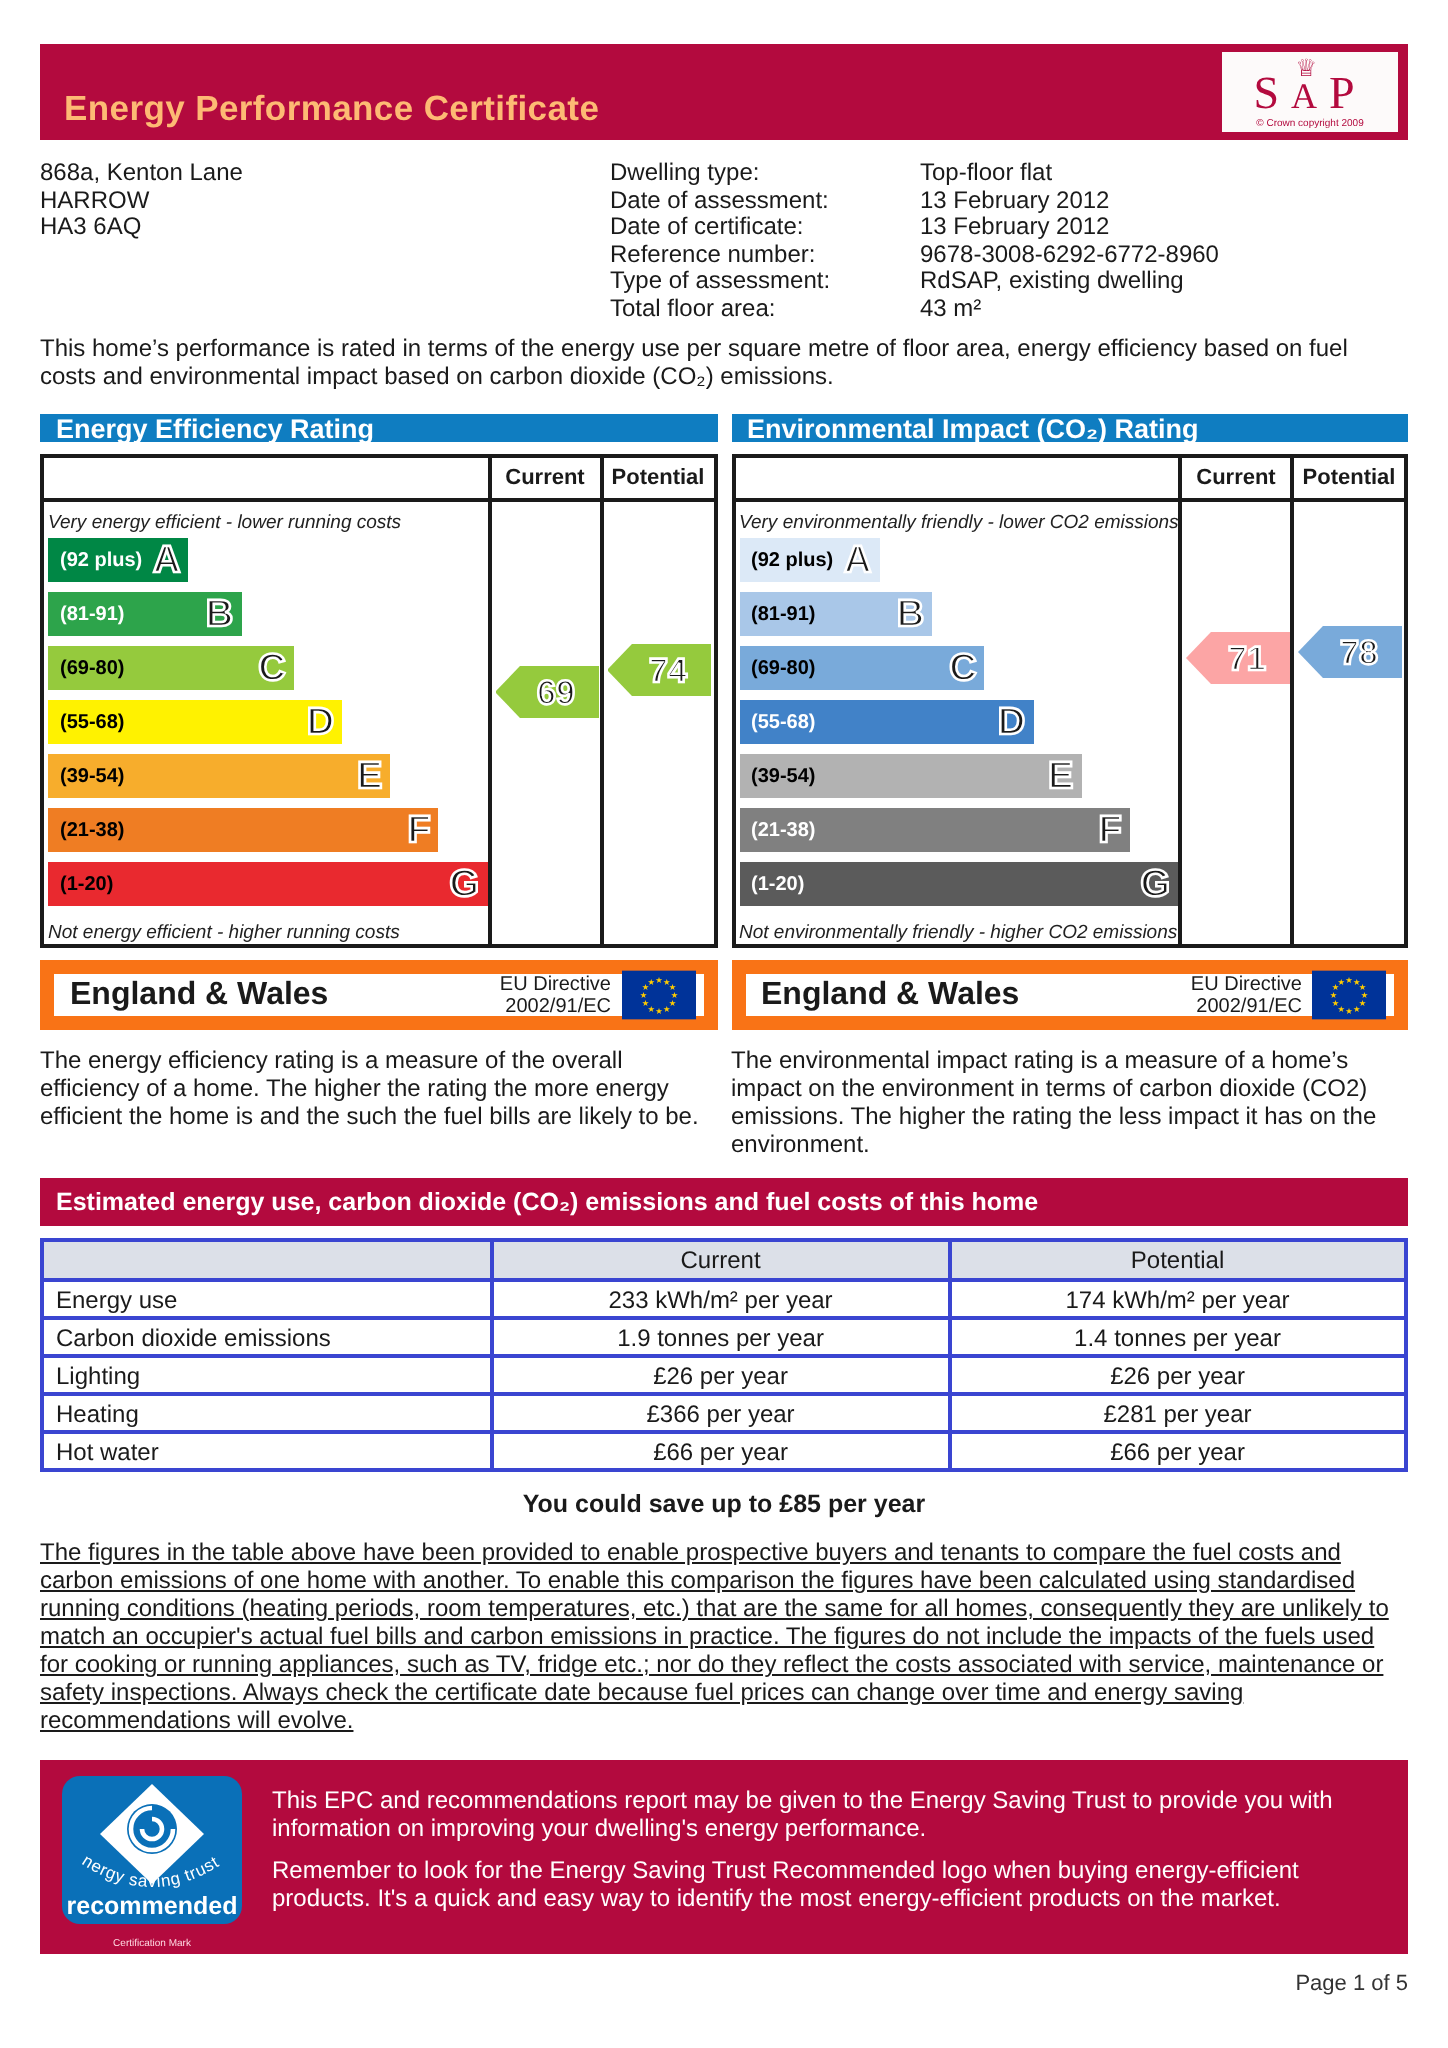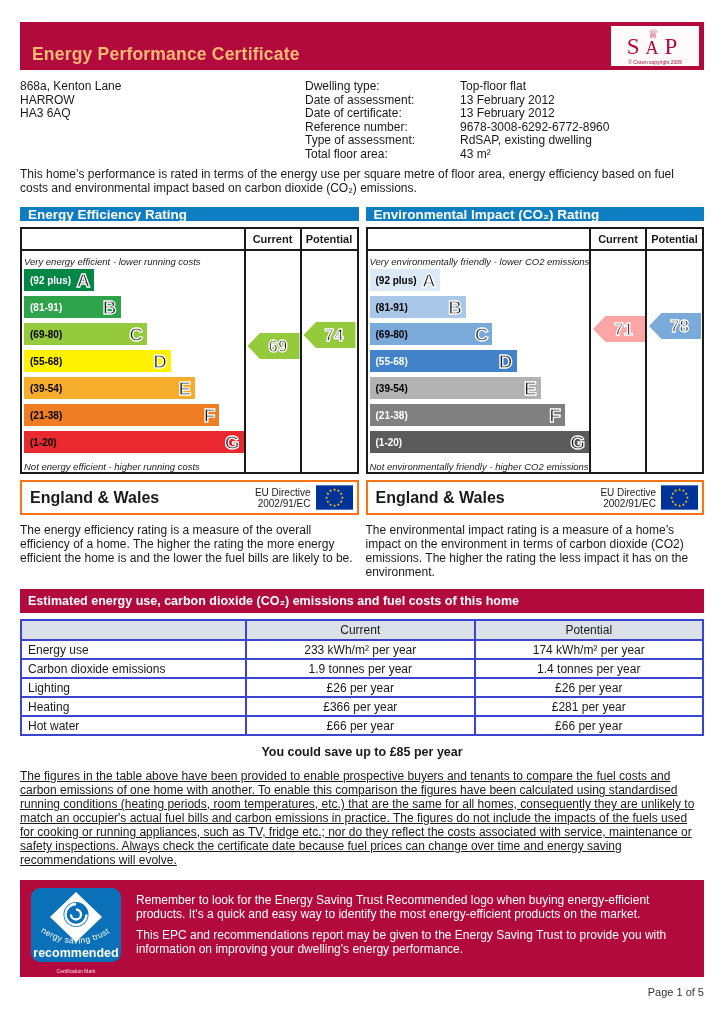--- a/index.html
+++ b/index.html
@@ -66,21 +66,21 @@
   .band-letter, .arrow .outlined {
     font-weight: 800; color: #1a1a1a; -webkit-text-stroke: 1.3px #fff; line-height: 1;
   }
   .band-letter { font-size: 19px; }
   .arrow {
     position: absolute; height: 26px; display: flex; align-items: center; justify-content: center;
     padding-left: 9px; clip-path: polygon(0 50%, 24% 0, 100% 0, 100% 100%, 24% 100%);
   }
   .arrow-current { right: 57px; width: 52px; } .arrow-potential { right: 1px; width: 52px; }
   .arrow .outlined { font-size: 17px; }
-  .ew-box { margin-top: 6px; border: 2px solid #f97316; height: 35px; display: flex; align-items: center; padding: 0 4px 0 8px; background:#fff; }
+  .ew-box { margin-top: 6px; border: 7px solid #f97316; height: 35px; display: flex; align-items: center; padding: 0 4px 0 8px; background:#fff; }
   .ew-region { font-weight: bold; font-size: 16px; flex: 1; }
   .ew-directive { font-size: 10px; line-height: 11px; text-align: right; margin-right: 5px; }
   .eu-flag { flex: 0 0 auto; display: block; }
   .eu-flag-bg { fill: var(--eu-blue, #003399); }
   .chart-caption { margin-top: 8px; font-size: 12px; line-height: 14px; }
 
   
   .table-title {
     margin-top: 10px; height: 24px; background: var(--crimson, #b30a3e); color: #fff;
     font-weight: bold; font-size: 12.5px; display: flex; align-items: center; padding-left: 8px;
@@ -244,21 +244,21 @@
             <text x="25.93" y="18.10" text-anchor="middle" font-size="4.3" fill="#ffcc00">★</text>
             <text x="23.00" y="21.03" text-anchor="middle" font-size="4.3" fill="#ffcc00">★</text>
             <text x="19.00" y="22.10" text-anchor="middle" font-size="4.3" fill="#ffcc00">★</text>
             <text x="15.00" y="21.03" text-anchor="middle" font-size="4.3" fill="#ffcc00">★</text>
             <text x="12.07" y="18.10" text-anchor="middle" font-size="4.3" fill="#ffcc00">★</text>
             <text x="11.00" y="14.10" text-anchor="middle" font-size="4.3" fill="#ffcc00">★</text>
             <text x="12.07" y="10.10" text-anchor="middle" font-size="4.3" fill="#ffcc00">★</text>
             <text x="15.00" y="7.17" text-anchor="middle" font-size="4.3" fill="#ffcc00">★</text>
           </svg>
       </div>
-      <p class="chart-caption">The energy efficiency rating is a measure of the overall efficiency of a home. The higher the rating the more energy efficient the home is and the lower the fuel bills are likely to be.</p>
+      <p class="chart-caption">The energy efficiency rating is a measure of the overall efficiency of a home. The higher the rating the more energy efficient the home is and the such the fuel bills are likely to be.</p>
     </div>
 
     <div class="chart-col">
       <div class="section-header">
         <span>Environmental Impact (CO₂) Rating</span>
       </div>
       <div class="chart-box">
         <span class="col-label col-current">Current</span>
         <span class="col-label col-potential">Potential</span>
         <div class="hline"></div>
@@ -397,20 +397,20 @@
         <polygon points="46,5 72,30 46,55 20,30" fill="#ffffff"></polygon>
         <circle class="est-bg" cx="46" cy="27.5" r="12.5"></circle>
         <path d="M46 17 a10.5 10.5 0 1 0 10.5 10.5" fill="none" stroke="#ffffff" stroke-width="2.3"></path>
         <path d="M46 22.5 a5 5 0 1 1 -5 5" fill="none" stroke="#ffffff" stroke-width="2.3"></path>
         <text class="est-arc" text-anchor="middle"><textPath href="#estArc" startOffset="50%">energy saving trust®</textPath></text>
         <text class="est-rec" x="46" y="70" text-anchor="middle">recommended</text>
       </svg>
       <div class="cert-mark">Certification Mark</div>
     </div>
     <div class="est-text">
+      <p>This EPC and recommendations report may be given to the Energy Saving Trust to provide you with information on improving your dwelling's energy performance.</p>
       <p>Remember to look for the Energy Saving Trust Recommended logo when buying energy-efficient products. It's a quick and easy way to identify the most energy-efficient products on the market.</p>
-      <p>This EPC and recommendations report may be given to the Energy Saving Trust to provide you with information on improving your dwelling's energy performance.</p>
     </div>
   </section>
 
   <div class="page-num">Page 1 of 5</div>
 
 </div>
 
 </body></html>

